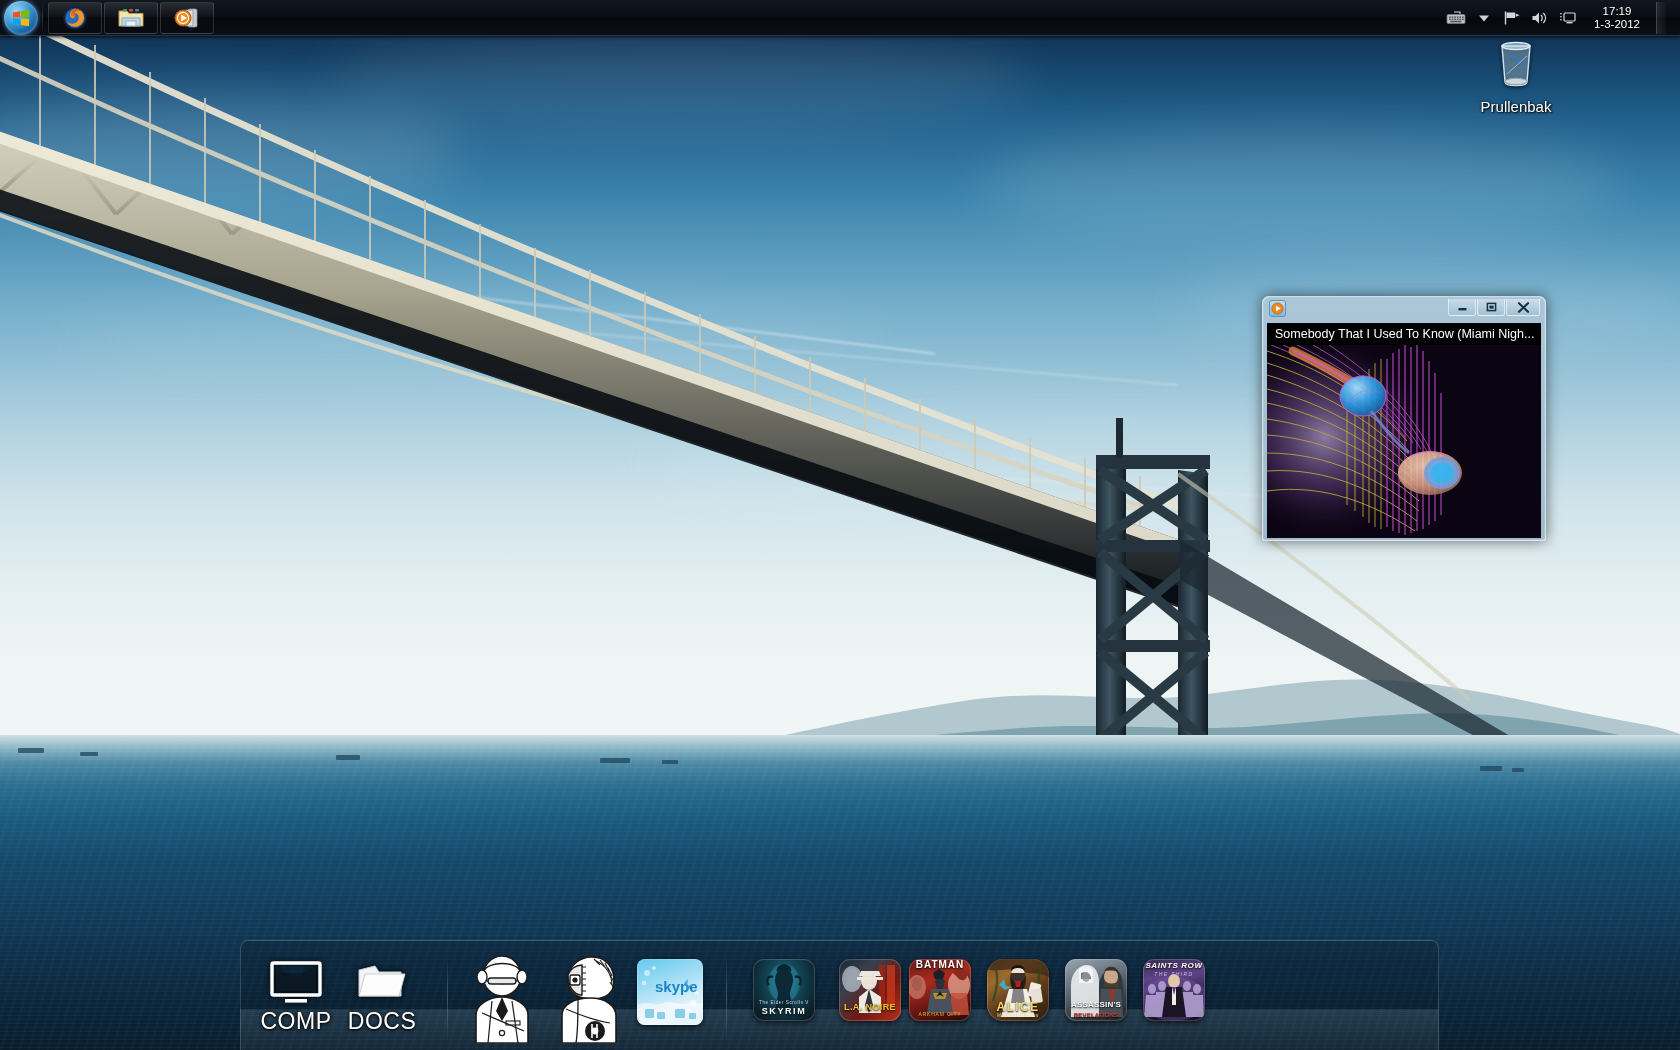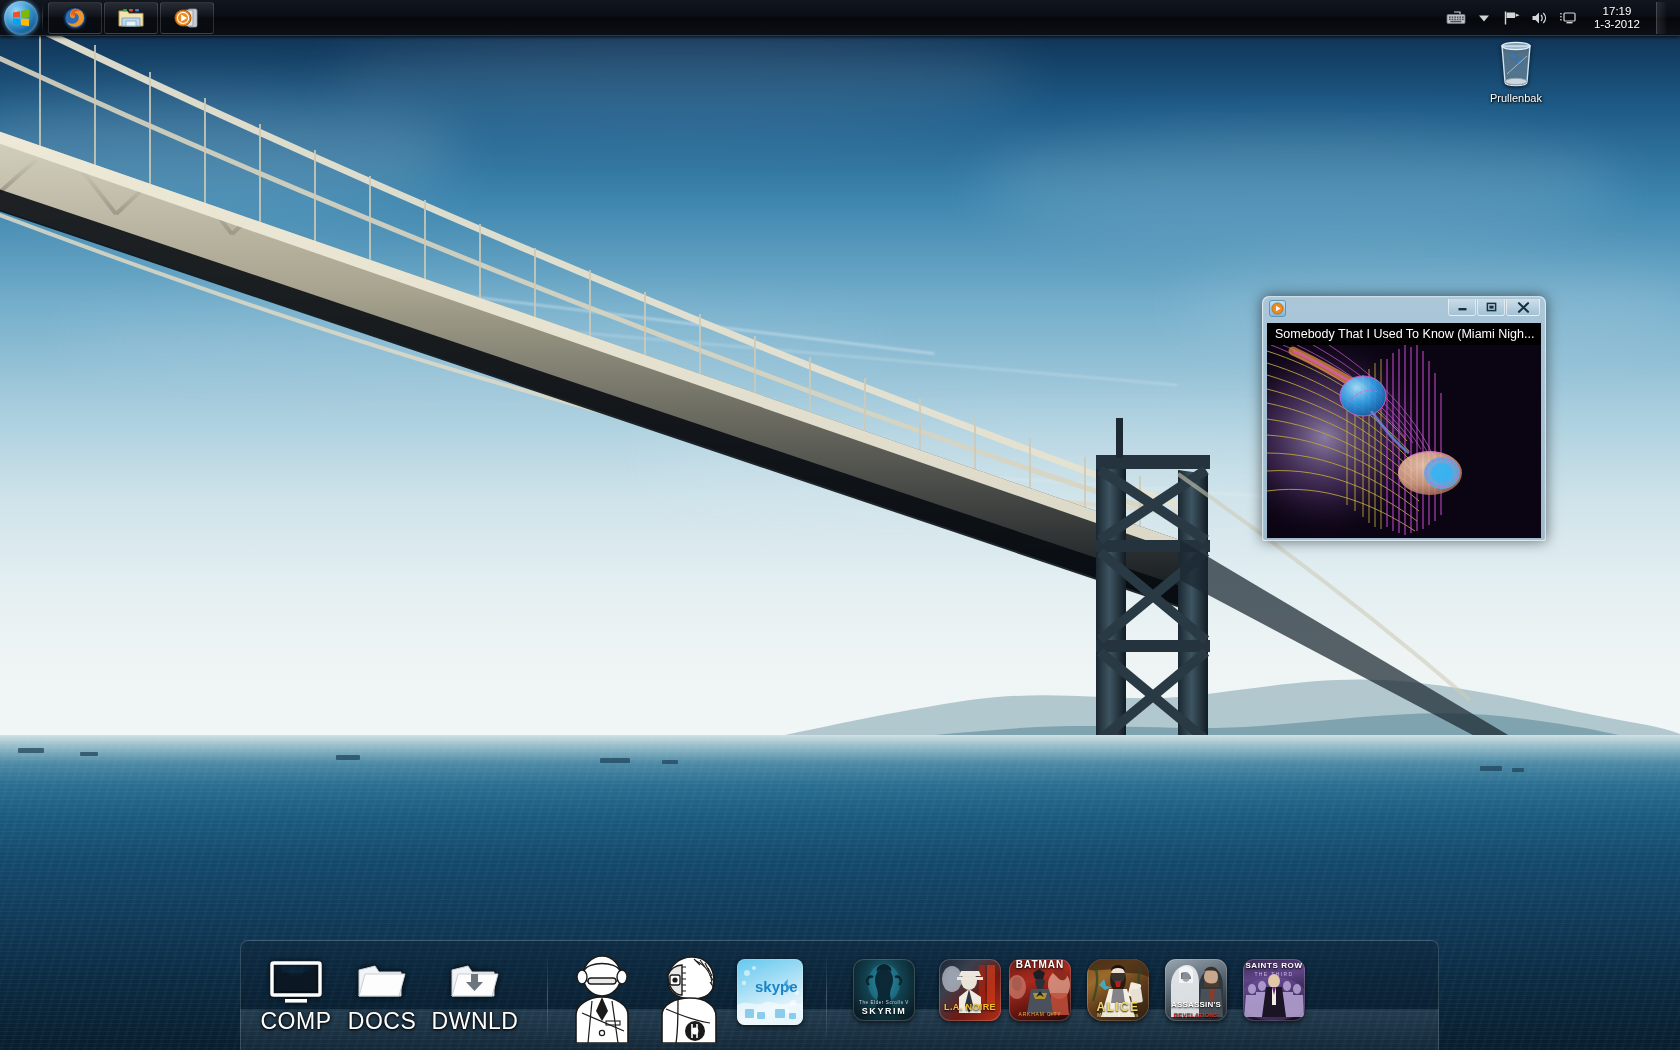--- a/index.html
+++ b/index.html
@@ -97,21 +97,21 @@
   .tray-clock {
     color:#fff; font-size:11.5px; line-height:13px; text-align:center; padding:0 10px 0 8px;
     cursor:pointer; text-shadow:0 1px 1px rgba(0,0,0,.9); min-width:72px;
   }
   .show-desktop { width:10px; height:32px; margin-left:2px; border-left:1px solid rgba(255,255,255,.22);
     background:linear-gradient(to right, rgba(255,255,255,.10), rgba(255,255,255,.02)); cursor:pointer; }
 
   
   #recyclebin { position:absolute; left:1478px; top:36px; width:76px; text-align:center; z-index:20; cursor:pointer; }
   #recyclebin .rb-label {
-    color:#fff; font-size:11px; margin-top:0;
+    color:#fff; font-size:15px; margin-top:6px;
     text-shadow:0 0 3px rgba(0,0,0,.95), 1px 1px 2px rgba(0,0,0,.95);
   }
 
   
   #wmp {
     position:absolute; left:1262px; top:296px; width:284px; height:245px; z-index:40;
     border-radius:7px 7px 3px 3px;
     background:linear-gradient(to bottom, rgba(175,200,216,.92), rgba(150,180,200,.88));
     border:1px solid rgba(255,255,255,.55);
     box-shadow:0 0 14px rgba(0,0,0,.55), inset 0 0 1px rgba(255,255,255,.9);
@@ -546,30 +546,20 @@
     <div class="dock-item" style="width:86px;">
       <div class="dock-icon">
         <svg width="54" height="46" viewBox="0 0 54 46" style="filter:drop-shadow(0 0 3px rgba(0,0,0,.9));">
           <path d="M4,10 L20,6 L24,12 L46,12 L46,36 L4,36 Z" fill="#f2f4f6" stroke="#c9ced4" stroke-width="1"></path>
           <path d="M10,14 L50,14 L44,36 L4,36 Z" fill="#fdfdfe" stroke="#c9ced4" stroke-width="1"></path>
         </svg>
       </div>
       <div class="dock-label">DOCS</div>
     </div>
 
-    <div class="dock-item" style="width:100px;">
-      <div class="dock-icon">
-        <svg width="54" height="46" viewBox="0 0 54 46" style="filter:drop-shadow(0 0 3px rgba(0,0,0,.9));">
-          <path d="M4,10 L20,6 L24,12 L46,12 L46,36 L4,36 Z" fill="#f2f4f6" stroke="#c9ced4" stroke-width="1"></path>
-          <path d="M10,14 L50,14 L44,36 L4,36 Z" fill="#fdfdfe" stroke="#c9ced4" stroke-width="1"></path>
-          <path d="M23,14 L30,14 L30,22 L35,22 L26.5,31 L18,22 L23,22 Z" fill="#6d757d"></path>
-        </svg>
-      </div>
-      <div class="dock-label">DWNLD</div>
-    </div>
 
     <div class="dock-sep" style="margin-left:22px;"></div>
 
     <div class="dock-item" style="width:86px; margin-top:-4px;">
       <svg width="78" height="92" viewBox="0 0 78 92">
         <ellipse cx="40" cy="25" rx="19" ry="20" fill="#fff" stroke="#1a1a1a" stroke-width="1.6"></ellipse>
         <path d="M22,20 C26,10 54,10 58,20" fill="none" stroke="#1a1a1a" stroke-width="1.4"></path>
         <path d="M22,28 C30,34 50,34 58,28" fill="none" stroke="#1a1a1a" stroke-width="1.4"></path>
         <rect x="26" y="27" width="28" height="6" rx="3" fill="#e9e9e9" stroke="#1a1a1a" stroke-width="1.3"></rect>
         <ellipse cx="20" cy="26" rx="5" ry="7" fill="#fff" stroke="#1a1a1a" stroke-width="1.4"></ellipse>
@@ -719,21 +709,21 @@
           <path d="M39,20 C41,26 52,26 54,20 L54,28 L39,28 Z" fill="#4a3c2e"></path>
           <path d="M36,30 L56,30 L58,58 L34,58 Z" fill="#4a5058"></path>
           <path d="M44,30 L50,30 L48,44 L46,44 Z" fill="#8e3a28"></path>
         </svg>
         <div class="gt-title" style="font-size:8px; bottom:12px; letter-spacing:.2px;">ASSASSIN'S</div>
         <div style="position:absolute;left:0;right:0;bottom:3px;text-align:center;font-size:6px;font-weight:bold;color:#d4332a;letter-spacing:.2px;text-shadow:0 1px 1px #000;">REVELATIONS</div>
       </div>
     </div>
 
     <div class="dock-item" style="width:78px; margin-top:4px;">
-      <div class="game-tile" style="background:linear-gradient(170deg,#3a2c52 0%,#5f4488 30%,#2b2040 65%,#120d1e 100%);">
+      <div class="game-tile" style="background:linear-gradient(170deg,#3a2c52 0%,#5f4488 30%,#2b2040 65%,#120d1e 100%);font-style:italic;">
         <svg width="62" height="62" viewBox="0 0 62 62" style="position:absolute;inset:0;">
           <ellipse cx="31" cy="40" rx="34" ry="22" fill="#7a5bb0" opacity=".35"></ellipse>
           <g fill="#b9a6d8" opacity=".85">
             <ellipse cx="9" cy="30" rx="4" ry="5"></ellipse>
               <path d="M3,36 L15,36 L17,58 L1,58 Z"></path>
             <ellipse cx="19" cy="27" rx="4" ry="5"></ellipse>
               <path d="M13,33 L25,33 L26,58 L12,58 Z"></path>
             <ellipse cx="44" cy="27" rx="4" ry="5"></ellipse>
               <path d="M38,33 L50,33 L51,58 L37,58 Z"></path>
             <ellipse cx="54" cy="30" rx="4" ry="5"></ellipse>

